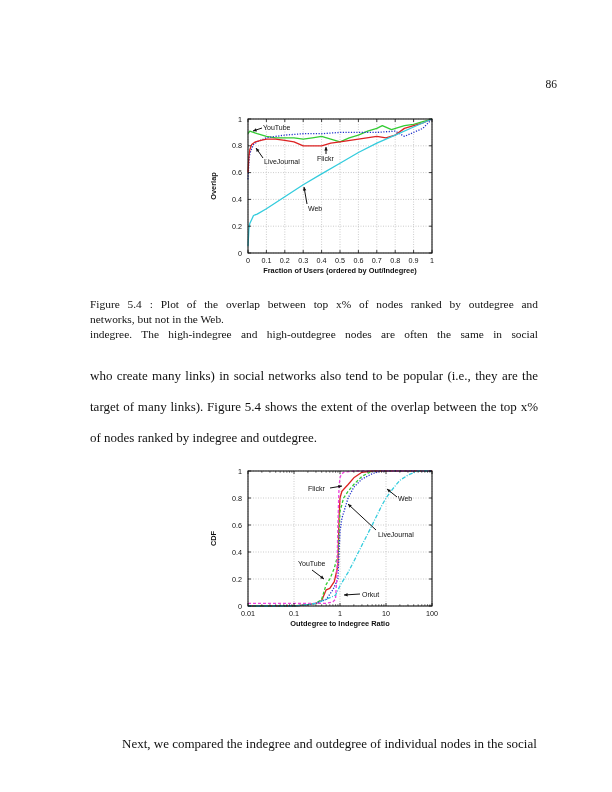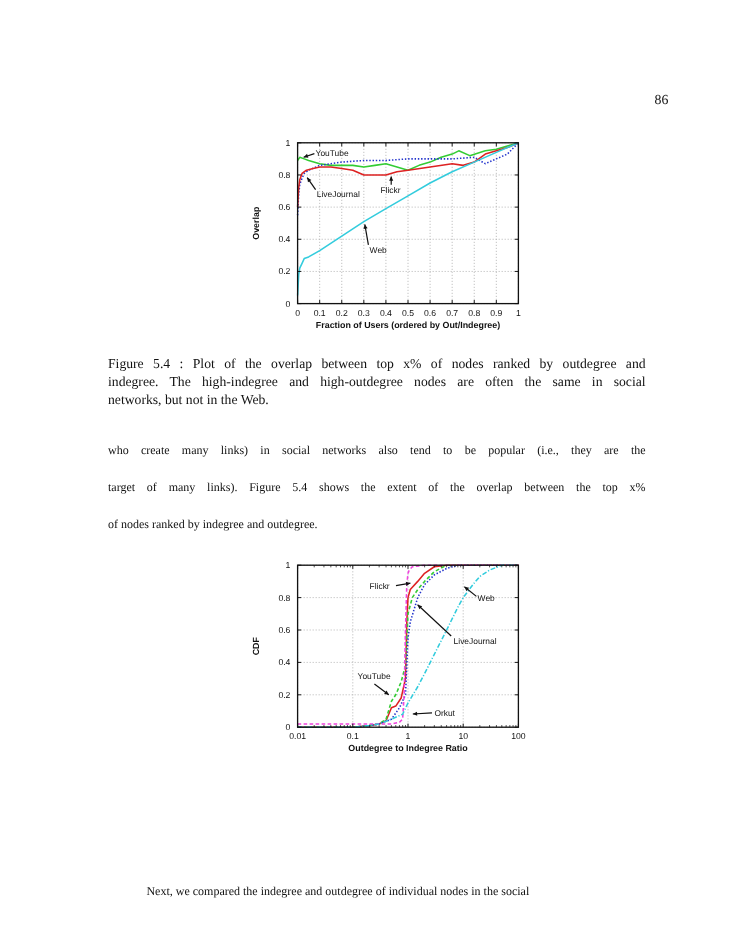--- a/index.html
+++ b/index.html
@@ -4,21 +4,21 @@
 <style>
   html, body { margin:0; padding:0; background:#ffffff; }
   body { width:612px; height:792px; position:relative; overflow:hidden; font-family:"DejaVu Serif", serif; color:#111; }
   .page-number { position:absolute; top:78px; right:55px; font-size:11.5px; font-family:"Liberation Serif", serif; }
   .figure { position:absolute; left:200px; }
   .fig1 { top:110px; width:250px; height:170px; }
   .fig2 { top:460px; width:260px; height:170px; }
   .caption { position:absolute; left:90px; width:448px; font-family:"Liberation Serif", serif; font-size:11.4px; line-height:15px; text-align:justify; }
   .cap1 { top:297px; }
   .cap2 { top:637px; }
-  .para { position:absolute; left:90px; width:448px; font-family:"Liberation Serif", serif; font-size:10px; line-height:31px; text-align:justify; text-align-last:left; }
+  .para { position:absolute; left:90px; width:448px; font-family:"Liberation Serif", serif; font-size:13px; line-height:31px; text-align:justify; text-align-last:left; }
   .p1 { top:360px; }
   .p2 { top:728px; text-indent:32px; }
   .line { display:block; text-align:justify; text-align-last:justify; }
   .line.last { text-align-last:left; }
   svg text { font-family:"Liberation Sans", sans-serif; }
 </style>
 </head>
 <body>
 
 <div class="page-number">86</div>
@@ -120,22 +120,22 @@
       <g>
         <text x="108" y="101" font-size="7" fill="#111" text-anchor="start">Web</text>
         <line x1="107" y1="94" x2="104" y2="77" stroke="#111" stroke-width="1"></line>
         <polygon points="104,77 106.33932562797999,80.24461948559089 102.91255037481837,80.84934453026646" fill="#111"></polygon>
       </g>
     </svg>
 </div>
 
 <div class="caption cap1">
   <span class="line">Figure 5.4 : Plot of the overlap between top x% of nodes ranked by outdegree and</span>
+  <span class="line last">networks, but not in the Web.</span>
   <span class="line">indegree.  The high-indegree and high-outdegree nodes are often the same in social</span>
-  <span class="line last">networks, but not in the Web.</span>
 </div>
 
 <div class="para p1">
   <span class="line">who create many links) in social networks also tend to be popular (i.e., they are the</span>
   <span class="line">target of many links). Figure 5.4 shows the extent of the overlap between the top x%</span>
   <span class="line last">of nodes ranked by indegree and outdegree.</span>
 </div>
 
 <div class="figure fig2">
   <svg id="chart2" width="260" height="170" viewBox="0 0 260 170">

